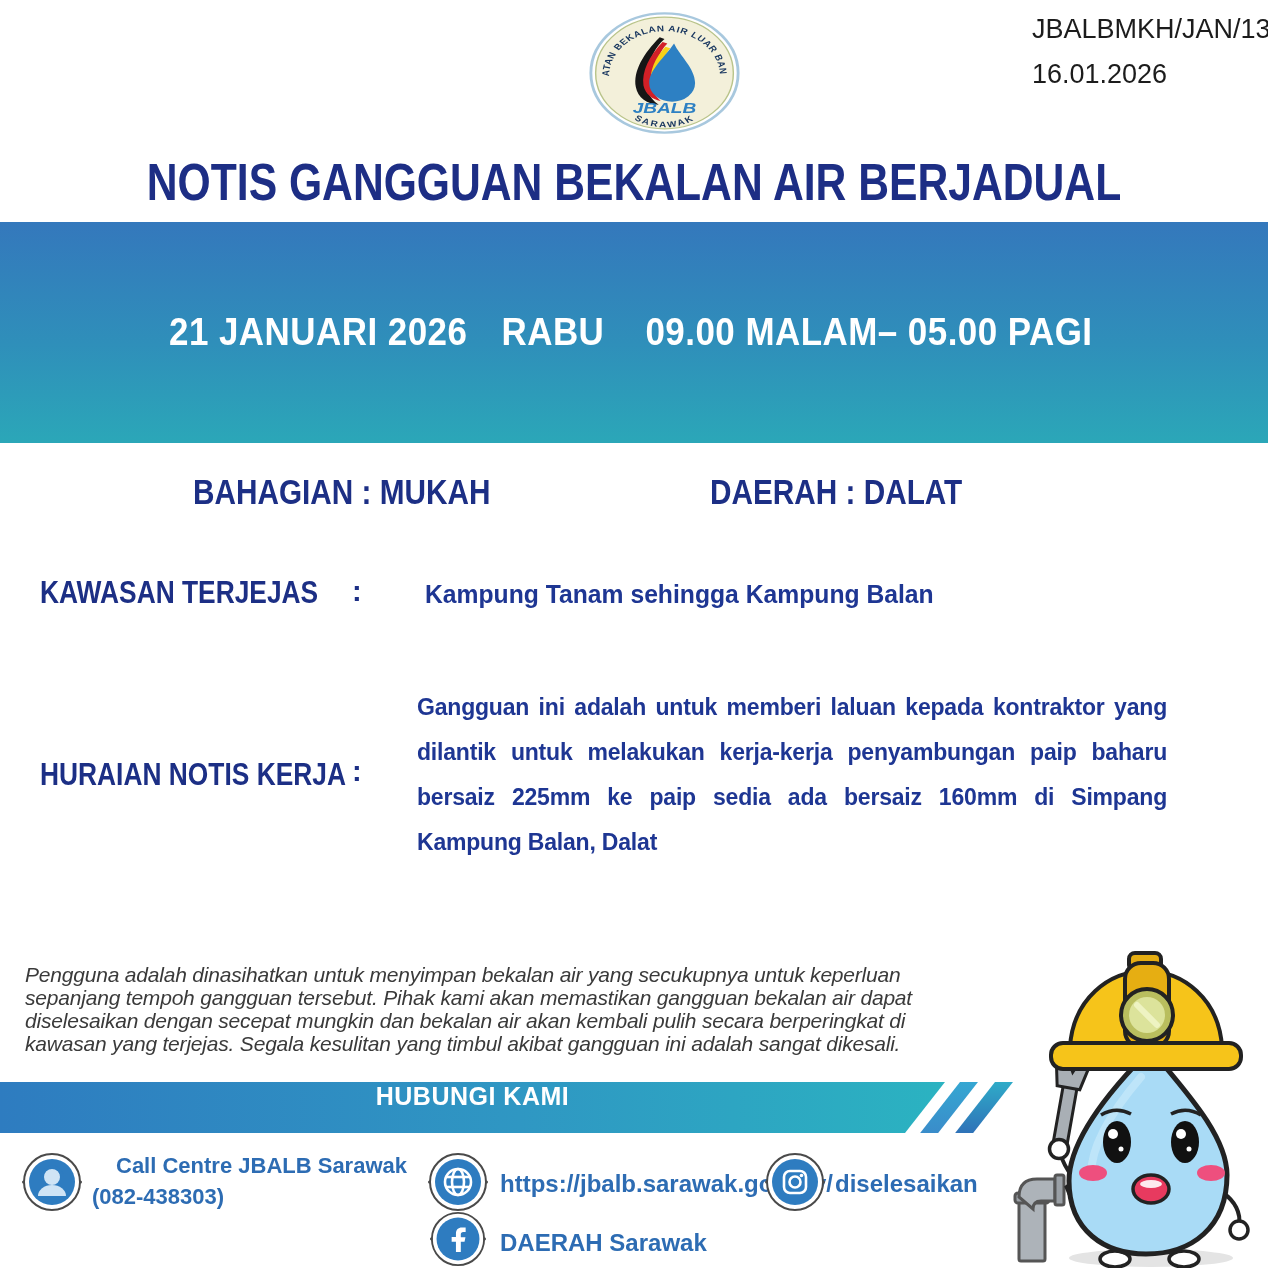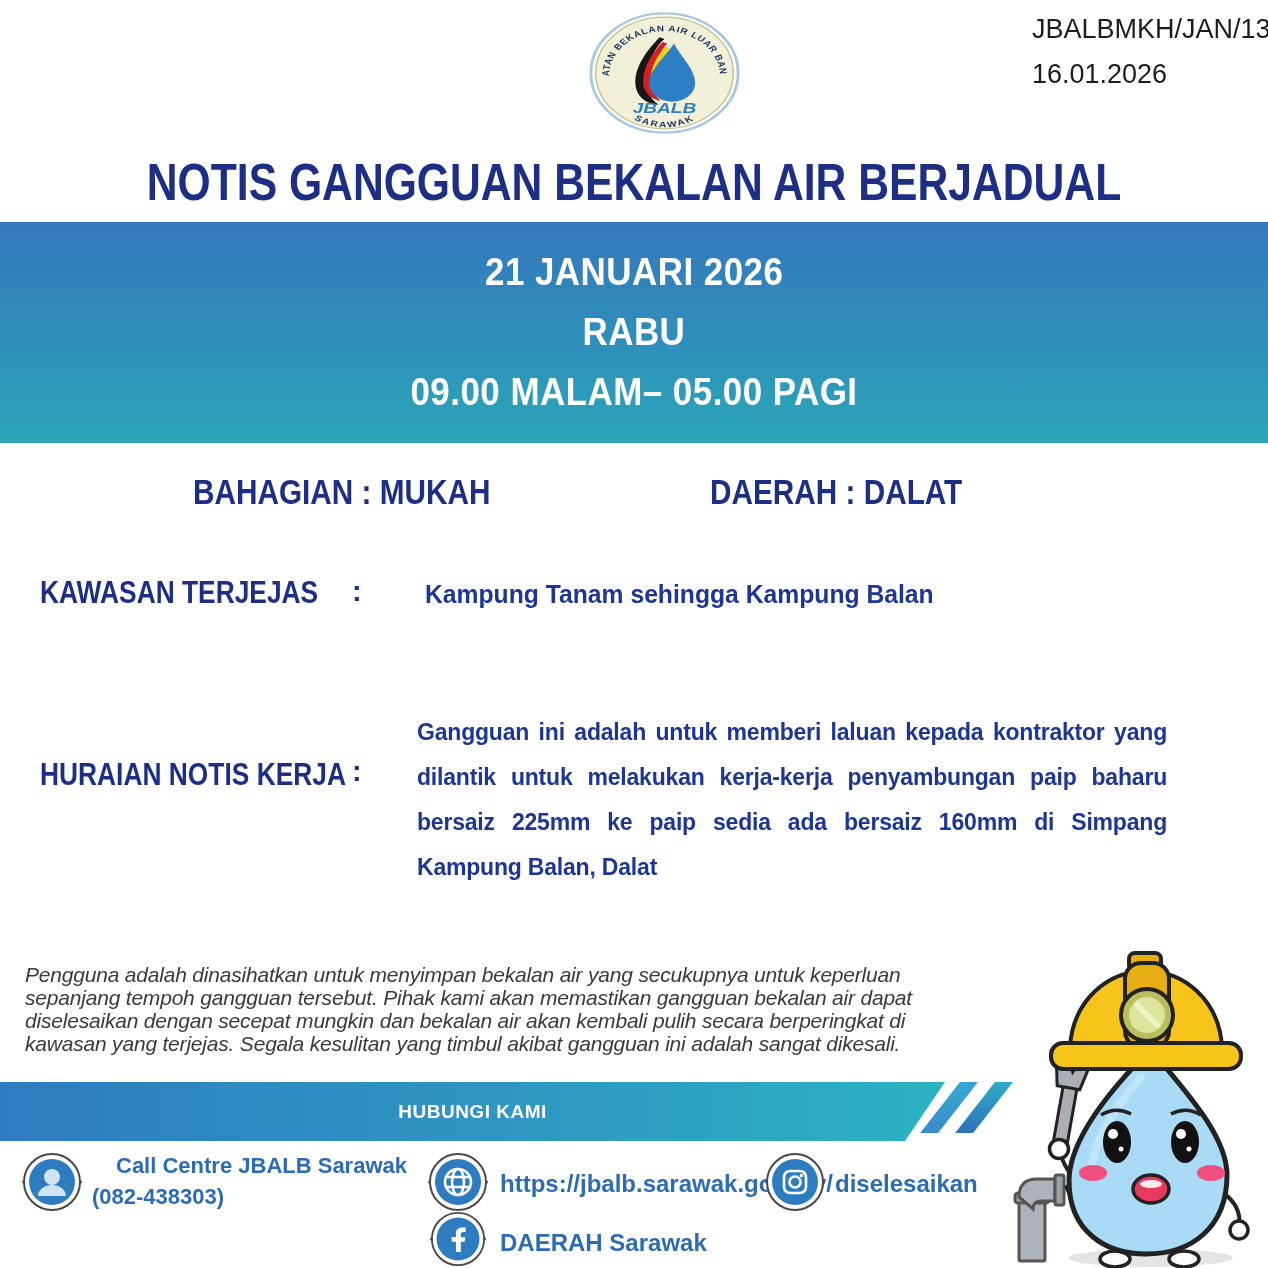--- a/index.html
+++ b/index.html
@@ -21,58 +21,58 @@
     left:0; top:152px; width:1268px; text-align:center;
     color:#1d2e85; font-size:52px; font-weight:bold; letter-spacing:0px;
     transform:scaleX(0.82); transform-origin:center;
     white-space:nowrap;
   }
 
   
   .sched {
     left:0; top:222px; width:1268px; height:221px;
     background:linear-gradient(180deg,#3478bc 0%, #2f8fba 55%, #2ba7b8 100%);
-    display:flex; flex-direction:column; align-items:center; justify-content:center;
+    display:flex; align-items:center; justify-content:center;
     gap:17px; color:#ffffff; font-weight:bold;
   }
   .sched .ln { font-size:38px; letter-spacing:0.5px; transform:scaleX(0.92); }
 
   
   .navy-cond { color:#1c2f85; font-weight:bold; white-space:nowrap; }
   .bahagian { left:193px; top:472px; font-size:35px; transform:scaleX(0.85); transform-origin:left; }
   .daerah   { left:710px; top:472px; font-size:35px; transform:scaleX(0.85); transform-origin:left; }
 
   
   .row-label { color:#1c2f85; font-weight:bold; font-size:31px; transform:scaleX(0.85); transform-origin:left; white-space:nowrap; }
   .row-colon { color:#1c2f85; font-weight:bold; font-size:29px; }
   .kawasan-label { left:40px; top:575px; }
   .kawasan-colon { left:352px; top:575px; }
   .kawasan-value { left:425px; top:579px; color:#1e3693; font-weight:bold; font-size:26px; transform:scaleX(0.95); transform-origin:left; white-space:nowrap; }
   .huraian-label { left:40px; top:757px; }
   .huraian-colon { left:352px; top:755px; }
   .huraian-value {
-    left:417px; top:710px; width:750px;
+    left:417px; top:685px; width:750px;
     color:#1e3693; font-weight:bold; font-size:23px; line-height:45px;
     text-align:justify; letter-spacing:-0.2px;
   }
 
   
   .advisory {
     left:25px; top:963px; width:917px;
     color:#3a3a3a; font-size:21px; font-style:italic; line-height:23px;
     letter-spacing:-0.2px;
   }
 
   
   .contact-banner {
-    left:0; top:1082px; width:945px; height:59px;
+    left:0; top:1082px; width:945px; height:51px;
     background:linear-gradient(90deg,#2e7cc0 0%, #2f97c3 55%, #2bb3c1 100%);
     clip-path:polygon(0 0, 100% 0, calc(100% - 40px) 100%, 0 100%);
-    display:flex; align-items:center; justify-content:center;
-    color:#ffffff; font-weight:bold; font-size:19px; letter-spacing:0.5px;
+    display:flex; align-items:flex-start; justify-content:center;
+    color:#ffffff; font-weight:bold; font-size:25px; letter-spacing:0.5px;
   }
   .stripe { top:1082px; width:18px; height:51px; transform:skewX(-38deg); transform-origin:top; }
   .stripe-1 { left:960px; background:linear-gradient(180deg,#35a7d2 0%, #3a8cca 100%); }
   .stripe-2 { left:995px; background:linear-gradient(180deg,#2fabc8 0%, #2f72b8 100%); }
 
   
   .cicon { width:60px; height:60px; }
   .c-blue-text { color:#2d6cb3; font-weight:bold; white-space:nowrap; }
   .cc-text1 { left:92px;  top:1153px; font-size:22px;margin-left:24px; }
   .cc-text2 { left:92px;  top:1184px; font-size:22px; }

